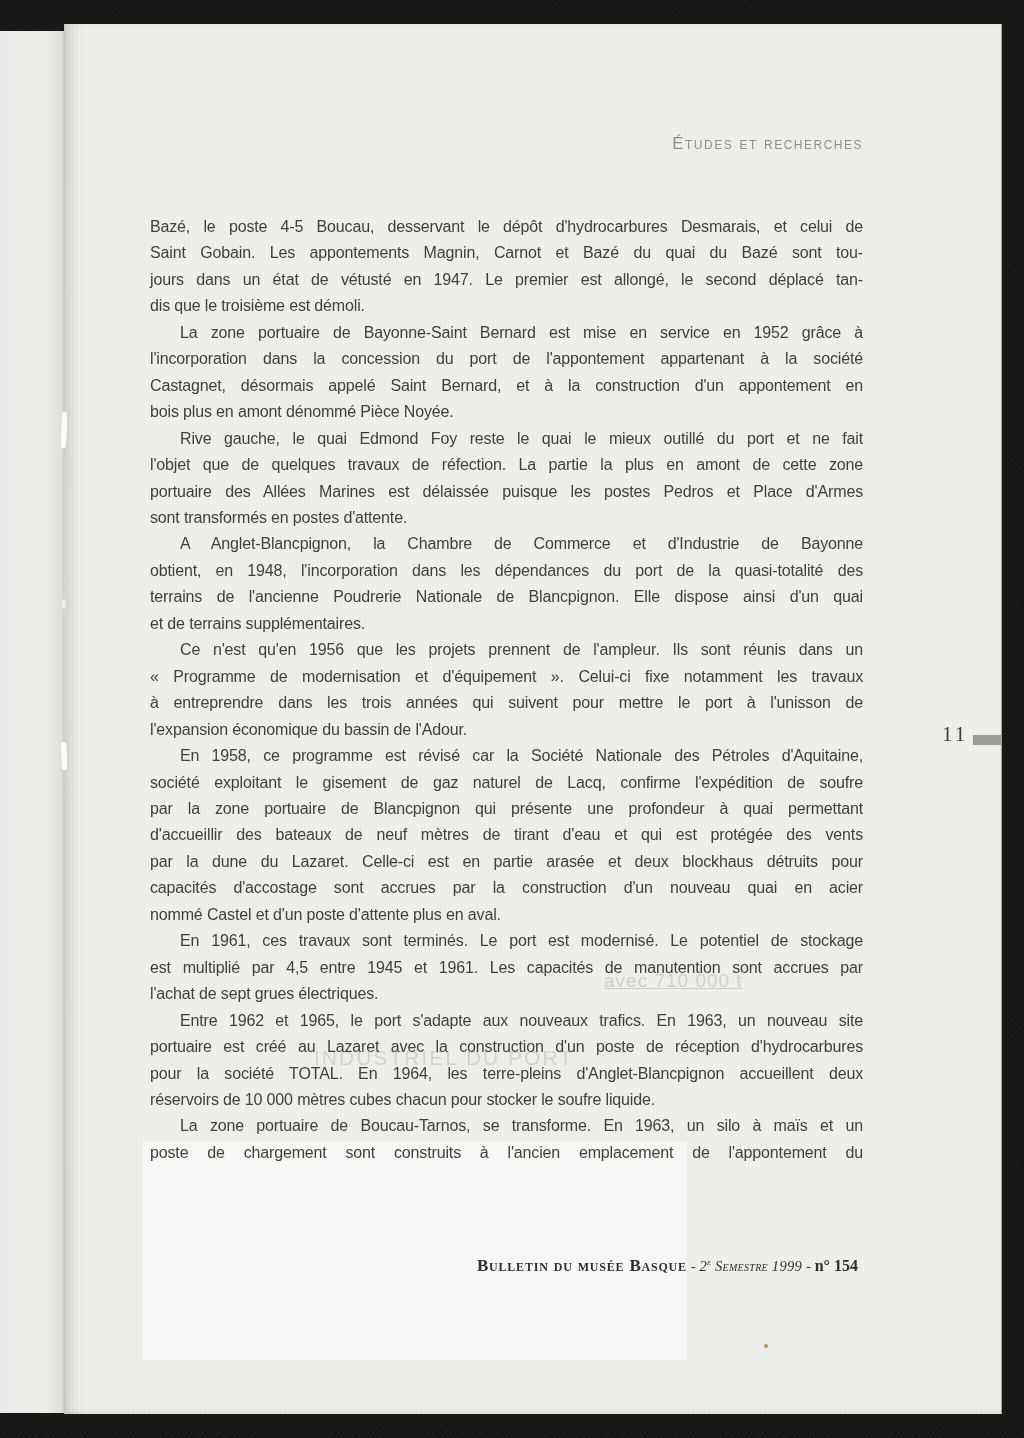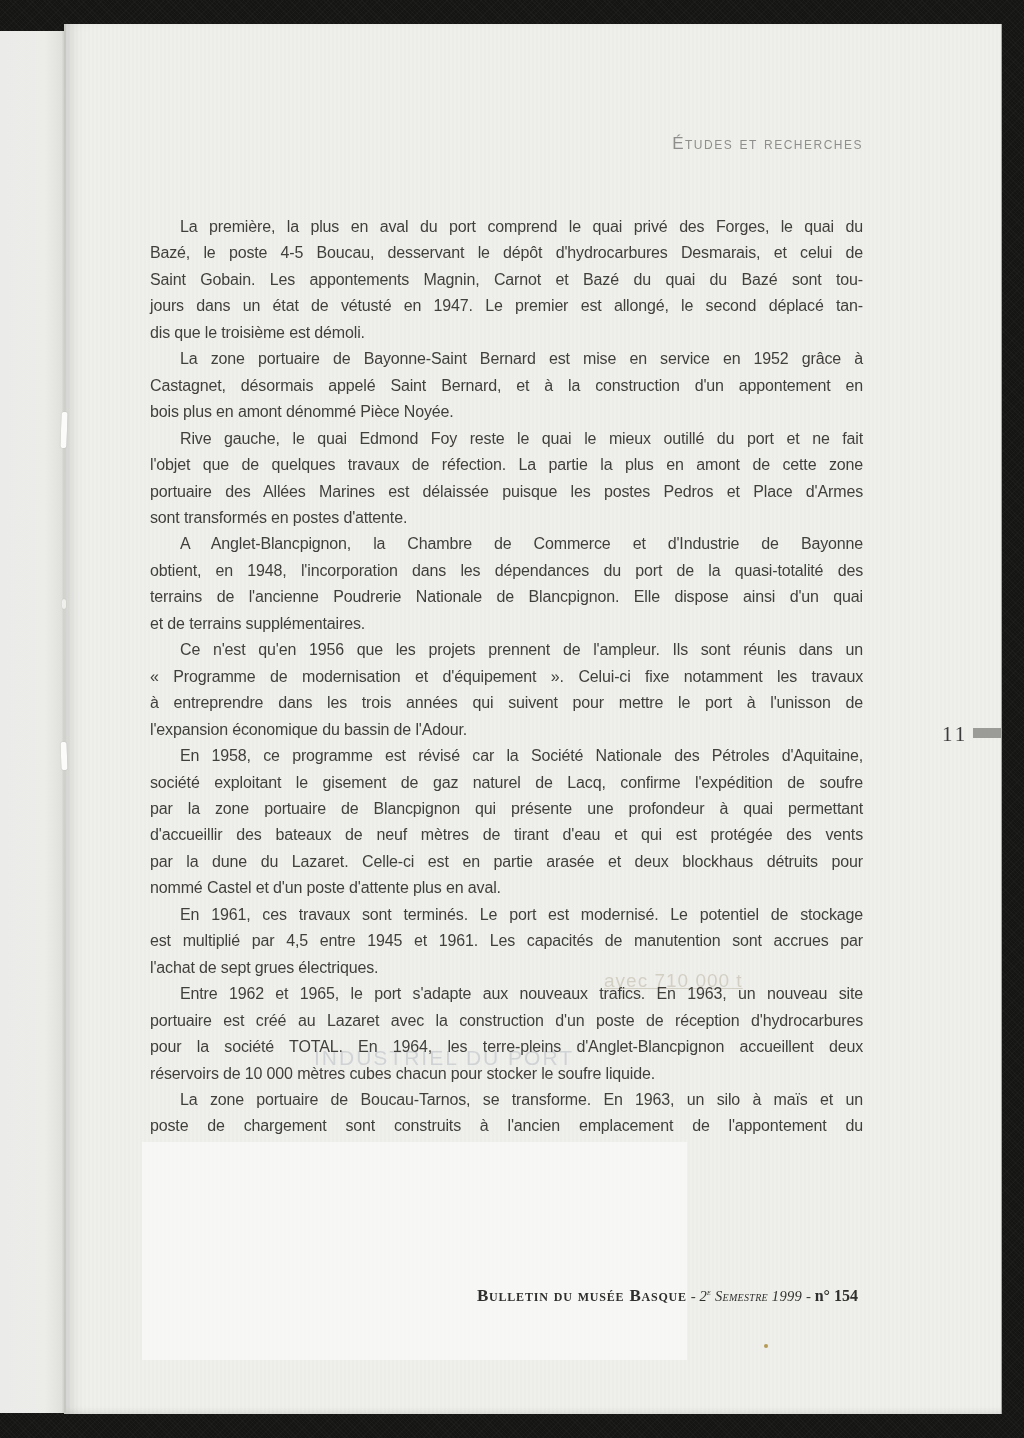--- a/index.html
+++ b/index.html
@@ -57,29 +57,29 @@
   .ghost{position:absolute;pointer-events:none;white-space:nowrap;text-align:right;}
   .ghost.g1{
     left:540px;top:946px;font-size:19px;color:#a89e84;opacity:.38;
     text-decoration:underline;filter:blur(0.4px);letter-spacing:1px;
   }
   .ghost.g2{
     left:250px;top:1022px;font-size:21px;font-weight:normal;color:#b9bec4;opacity:.55;
     letter-spacing:2px;filter:blur(0.6px);
   }
 
-  .pagenum-wrap{position:absolute;left:878px;top:700px;display:flex;align-items:flex-start;}
+  .pagenum-wrap{position:absolute;left:878px;top:700px;display:flex;align-items:flex-end;}
   .pagenum{
     font-family:"Liberation Serif", serif;font-size:21px;color:#3c3c3c;
     letter-spacing:3px;line-height:1;
   }
   .pagenum-bar{width:28px;height:10px;background:#9b9b98;margin-left:5px;margin-top:4px;}
 
   .footer{
-    position:absolute;right:143px;top:1262px;white-space:nowrap;
+    position:absolute;right:143px;top:1232px;white-space:nowrap;
     font-family:"Liberation Serif", serif;color:#2f2f2d;font-size:15.5px;
   }
   .f-journal{font-variant:small-caps;font-weight:bold;letter-spacing:0.8px;font-size:17px;}
   .f-sep{font-size:15px;color:#3a3a38;}
   .f-issue{font-style:italic;font-variant:small-caps;font-size:14.5px;letter-spacing:0.3px;}
   .f-issue sup{font-size:9px;}
   .f-number{font-weight:bold;font-size:16px;}
 
   .speck{position:absolute;left:700px;top:1320px;width:4px;height:4px;border-radius:50%;background:#a5872f;opacity:.8;}
 </style>
@@ -97,28 +97,28 @@
     <div class="stitch s3"></div>
 
     <div class="show-box"></div>
     <div class="ghost g1">avec 710 000 t</div>
     <div class="ghost g2">INDUSTRIEL DU PORT</div>
 
     <div class="section-header">Études et recherches</div>
 
     <div class="article">
         <div class="para">
-          <div class="line first">La première, la plus en aval du port comprend le quai privé des Forges, le quai du</div>
           <div class="line">Bazé, le poste 4-5 Boucau, desservant le dépôt d'hydrocarbures Desmarais, et celui de</div>
           <div class="line">Saint Gobain. Les appontements Magnin, Carnot et Bazé du quai du Bazé sont tou-</div>
           <div class="line">jours dans un état de vétusté en 1947. Le premier est allongé, le second déplacé tan-</div>
           <div class="line end">dis que le troisième est démoli.</div>
         </div>
         <div class="para">
           <div class="line first">La zone portuaire de Bayonne-Saint Bernard est mise en service en 1952 grâce à</div>
+          <div class="line">l'incorporation dans la concession du port de l'appontement appartenant à la société</div>
           <div class="line">Castagnet, désormais appelé Saint Bernard, et à la construction d'un appontement en</div>
           <div class="line end">bois plus en amont dénommé Pièce Noyée.</div>
         </div>
         <div class="para">
           <div class="line first">Rive gauche, le quai Edmond Foy reste le quai le mieux outillé du port et ne fait</div>
           <div class="line">l'objet que de quelques travaux de réfection. La partie la plus en amont de cette zone</div>
           <div class="line">portuaire des Allées Marines est délaissée puisque les postes Pedros et Place d'Armes</div>
           <div class="line end">sont transformés en postes d'attente.</div>
         </div>
         <div class="para">
@@ -132,20 +132,21 @@
           <div class="line">« Programme de modernisation et d'équipement ». Celui-ci fixe notamment les travaux</div>
           <div class="line">à entreprendre dans les trois années qui suivent pour mettre le port à l'unisson de</div>
           <div class="line end">l'expansion économique du bassin de l'Adour.</div>
         </div>
         <div class="para">
           <div class="line first">En 1958, ce programme est révisé car la Société Nationale des Pétroles d'Aquitaine,</div>
           <div class="line">société exploitant le gisement de gaz naturel de Lacq, confirme l'expédition de soufre</div>
           <div class="line">par la zone portuaire de Blancpignon qui présente une profondeur à quai permettant</div>
           <div class="line">d'accueillir des bateaux de neuf mètres de tirant d'eau et qui est protégée des vents</div>
           <div class="line">par la dune du Lazaret. Celle-ci est en partie arasée et deux blockhaus détruits pour</div>
+          <div class="line">capacités d'accostage sont accrues par la construction d'un nouveau quai en acier</div>
           <div class="line end">nommé Castel et d'un poste d'attente plus en aval.</div>
         </div>
         <div class="para">
           <div class="line first">En 1961, ces travaux sont terminés. Le port est modernisé. Le potentiel de stockage</div>
           <div class="line">est multiplié par 4,5 entre 1945 et 1961. Les capacités de manutention sont accrues par</div>
           <div class="line end">l'achat de sept grues électriques.</div>
         </div>
         <div class="para">
           <div class="line first">Entre 1962 et 1965, le port s'adapte aux nouveaux trafics. En 1963, un nouveau site</div>
           <div class="line">portuaire est créé au Lazaret avec la construction d'un poste de réception d'hydrocarbures</div>

